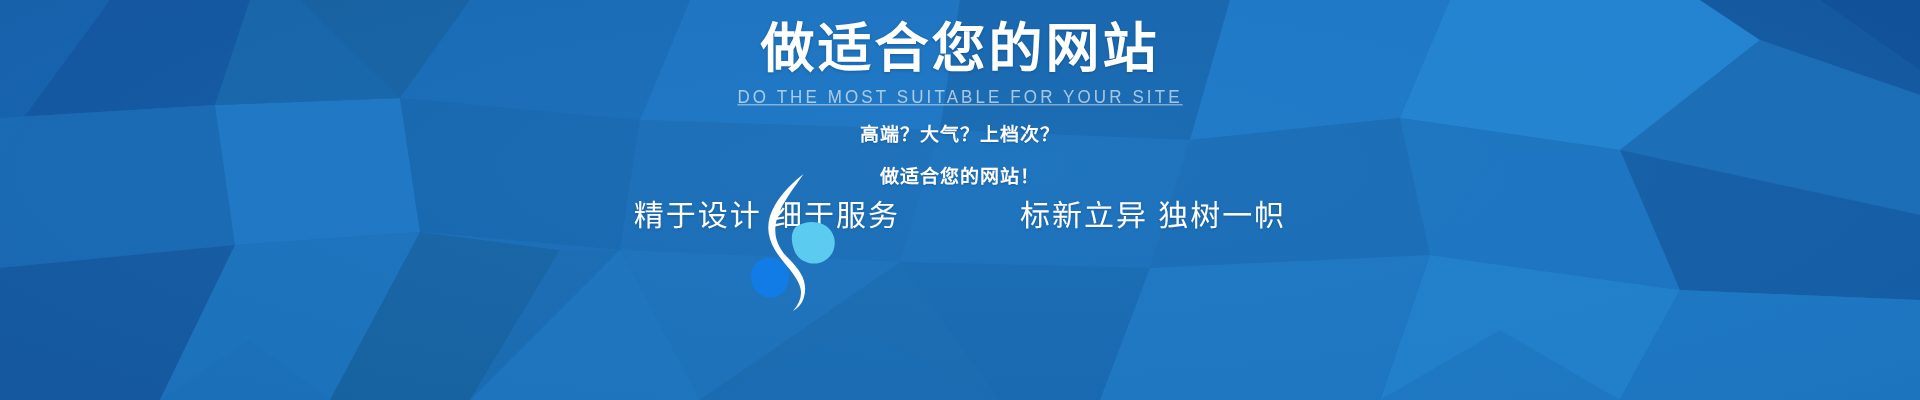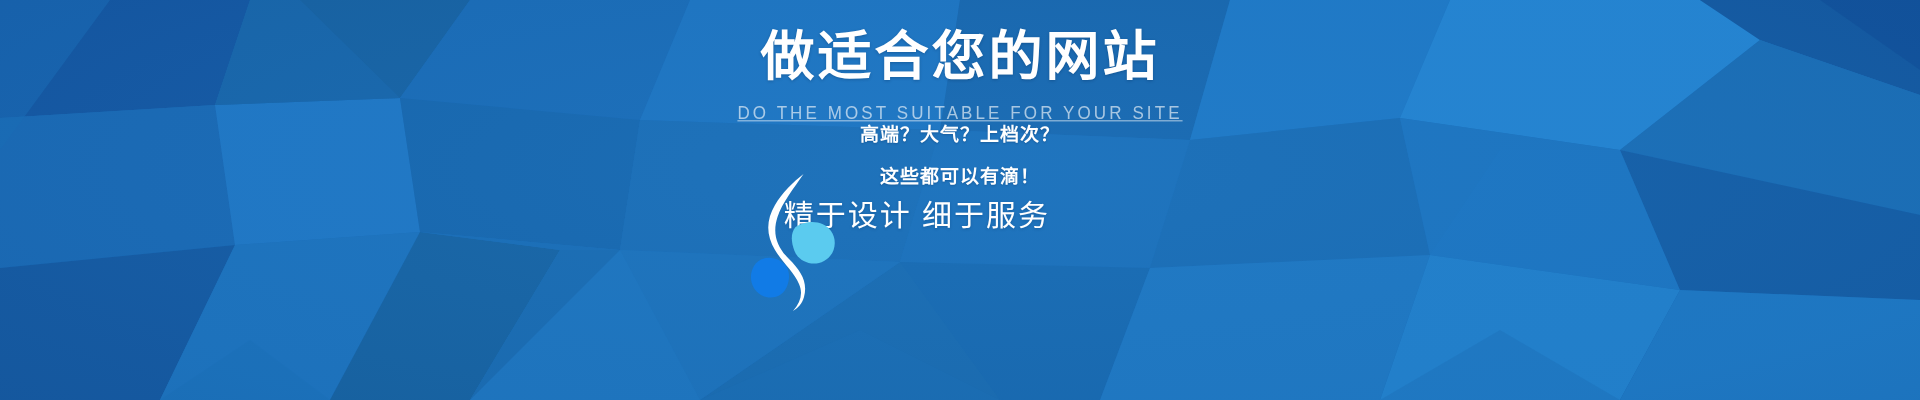--- a/index.html
+++ b/index.html
@@ -47,21 +47,21 @@
 
   
   .headline-block{
     position:absolute;
     top:8px;
     left:0;
     width:100%;
     text-align:center;
   }
   .main-title{
-    margin:16px;
+    margin:8px;
     font-size:54px;
     line-height:64px;
     font-weight:700;
     color:#ffffff;
     letter-spacing:3px;
     text-shadow:0 1px 3px rgba(6,44,88,.32);
     white-space:nowrap;
   }
   .sub-title-en{
     margin:1px 0 0 0;
@@ -193,26 +193,27 @@
 
   <div class="content">
 
     <div class="headline-block">
       <h1 class="main-title">做适合您的网站</h1>
       <p class="sub-title-en">DO THE MOST SUITABLE FOR YOUR SITE</p>
     </div>
 
     <div class="question-block">
       <p class="q-line">高端？大气？上档次？</p>
-      <p class="q-line">这些都可以有滴！</p>
+      <p class="q-line">做适合您的网站！</p>
     </div>
 
     <div class="slogan-row">
       <div class="slogan slogan-left">精于设计 细于服务</div>
       <div class="logo-gap"></div>
+      <div class="slogan slogan-right">标新立异 独树一帜</div>
     </div>
 
     <div class="logo-mark">
       <svg viewBox="0 0 96 140" aria-hidden="true">
 
         <path d="M55.5 2
                  C 46 16, 34 31, 29.5 45
                  C 24 62, 29 75, 41 87
                  C 53 99, 60 110, 56 125
                  C 54 132, 50 136, 45 139

